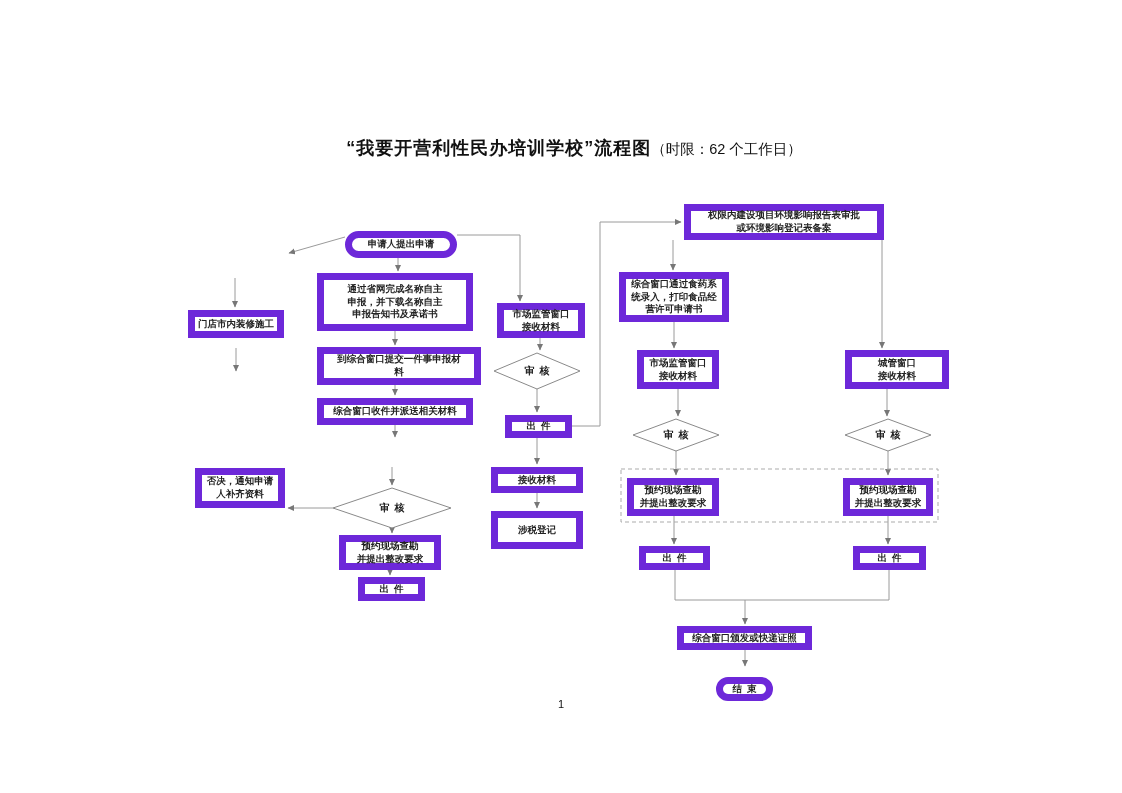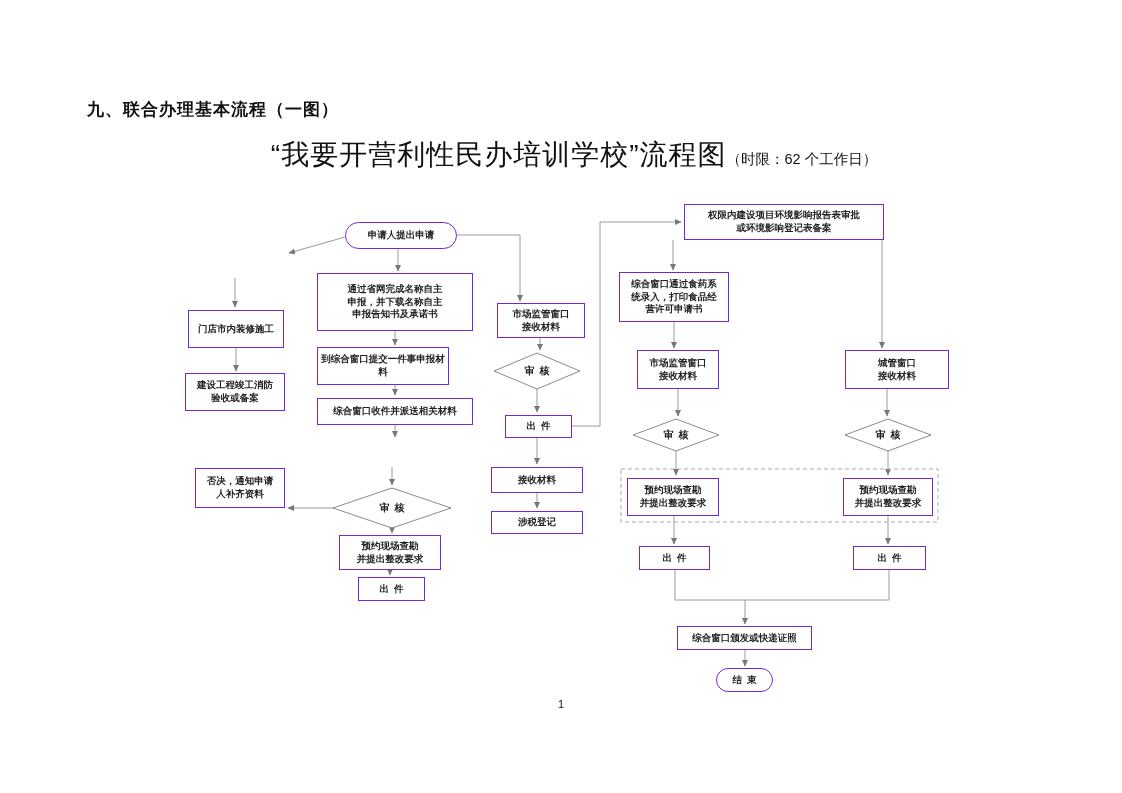--- a/index.html
+++ b/index.html
@@ -1,38 +1,37 @@
 <!DOCTYPE html>
 <html><head>
 <meta charset="utf-8">
 <style>
   html,body{margin:0;padding:0;background:#ffffff;}
   #page{position:relative;width:1122px;height:793px;background:#ffffff;overflow:hidden;
         font-family:"Liberation Sans","DejaVu Sans",sans-serif;color:#111;}
   #doc-heading{position:absolute;left:87px;top:98px;font-size:17px;font-weight:bold;letter-spacing:1px;}
   #title-row{position:absolute;left:0;top:136px;width:1122px;text-align:center;padding-left:26px;box-sizing:border-box;}
-  #doc-title{font-size:28px;font-weight:normal;letter-spacing:1px;text-align:center;}
+  #doc-title{font-size:18px;font-weight:bold;letter-spacing:1px;text-align:center;}
   #doc-title-suffix{font-size:14.5px;font-weight:normal;}
   #page-number{position:absolute;left:0;top:698px;width:1122px;text-align:center;font-size:11px;}
   svg.flow{position:absolute;left:0;top:0;z-index:1;}
-  .node{position:absolute;z-index:2;border:1px solid #6d28d9;background:#fff;
+  .node{position:absolute;z-index:2;border:7px solid #6d28d9;background:#fff;
         display:flex;align-items:center;justify-content:center;text-align:center;
         font-size:9.5px;line-height:1.35;color:#222;white-space:pre-line;font-weight:600;
         box-sizing:border-box;padding:1px 2px;}
-  .stadium{border-radius:14px;}
+  .stadium{border-radius:14px;margin-top:9px;}
   .dlabel{position:absolute;z-index:3;display:flex;align-items:center;justify-content:center;
         font-size:10px;font-weight:600;color:#222;background:transparent;}
   .sp{letter-spacing:5px;text-indent:5px;}
 </style>
 </head>
 <body>
 
 <div id="page">
 
-  <div id="doc-heading">九、联合办理基本流程（一图）</div>
 
   <div id="title-row">
     <span id="doc-title">“我要开营利性民办培训学校”流程图</span><span id="doc-title-suffix">（时限：62 个工作日）</span>
   </div>
 
   <svg class="flow" width="1122" height="793" viewBox="0 0 1122 793">
     <defs>
       <marker id="arr" markerWidth="8" markerHeight="8" refX="6" refY="3" orient="auto" markerUnits="userSpaceOnUse">
         <path d="M0,0 L6.5,3 L0,6 Z" fill="#777"></path>
       </marker>
@@ -80,44 +79,42 @@
     <g>
       <polygon class="dm" points="333,508 392,488 451,508 392,528"></polygon>
       <polygon class="dm" points="494,371 537,353 580,371 537,389"></polygon>
       <polygon class="dm" points="633,435 676,419 719,435 676,451"></polygon>
       <polygon class="dm" points="845,435 888,419 931,435 888,451"></polygon>
     </g>
 
     <rect x="621" y="469" width="317" height="53" fill="none" stroke="#ababab" stroke-width="1" stroke-dasharray="4 3"></rect>
   </svg>
 
-  <div class="node" style="left:188px;top:310px;width:96px;height:38px">门店市内装修施工</div>
-  <div class="node" style="left:185px;top:373px;width:100px;height:38px">建设工程竣工消防
-验收或备案</div>
+  <div class="node" style="left:188px;top:310px;width:96px;height:28px">门店市内装修施工</div>
 
   <div class="node stadium" style="left:345px;top:222px;width:112px;height:27px">申请人提出申请</div>
   <div class="node" style="left:317px;top:273px;width:156px;height:58px">通过省网完成名称自主
 申报，并下载名称自主
 申报告知书及承诺书</div>
-  <div class="node" style="left:317px;top:347px;width:132px;height:38px">到综合窗口提交一件事申报材
+  <div class="node" style="left:317px;top:347px;width:164px;height:38px">到综合窗口提交一件事申报材
 料</div>
   <div class="node" style="left:317px;top:398px;width:156px;height:27px">综合窗口收件并派送相关材料</div>
   <div class="dlabel sp" style="left:362px;top:498px;width:60px;height:20px">审核</div>
   <div class="node" style="left:195px;top:468px;width:90px;height:40px">否决，通知申请
 人补齐资料</div>
   <div class="node" style="left:339px;top:535px;width:102px;height:35px">预约现场查勘
 并提出整改要求</div>
   <div class="node sp" style="left:358px;top:577px;width:67px;height:24px">出件</div>
 
   <div class="node" style="left:497px;top:303px;width:88px;height:35px">市场监管窗口
 接收材料</div>
   <div class="dlabel sp" style="left:507px;top:362px;width:60px;height:18px">审核</div>
   <div class="node sp" style="left:505px;top:415px;width:67px;height:23px">出件</div>
   <div class="node" style="left:491px;top:467px;width:92px;height:26px">接收材料</div>
-  <div class="node" style="left:491px;top:511px;width:92px;height:23px">涉税登记</div>
+  <div class="node" style="left:491px;top:511px;width:92px;height:38px">涉税登记</div>
 
   <div class="node" style="left:684px;top:204px;width:200px;height:36px">权限内建设项目环境影响报告表审批
 或环境影响登记表备案</div>
   <div class="node" style="left:619px;top:272px;width:110px;height:50px">综合窗口通过食药系
 统录入，打印食品经
 营许可申请书</div>
 
   <div class="node" style="left:637px;top:350px;width:82px;height:39px">市场监管窗口
 接收材料</div>
   <div class="dlabel sp" style="left:646px;top:426px;width:60px;height:18px">审核</div>

